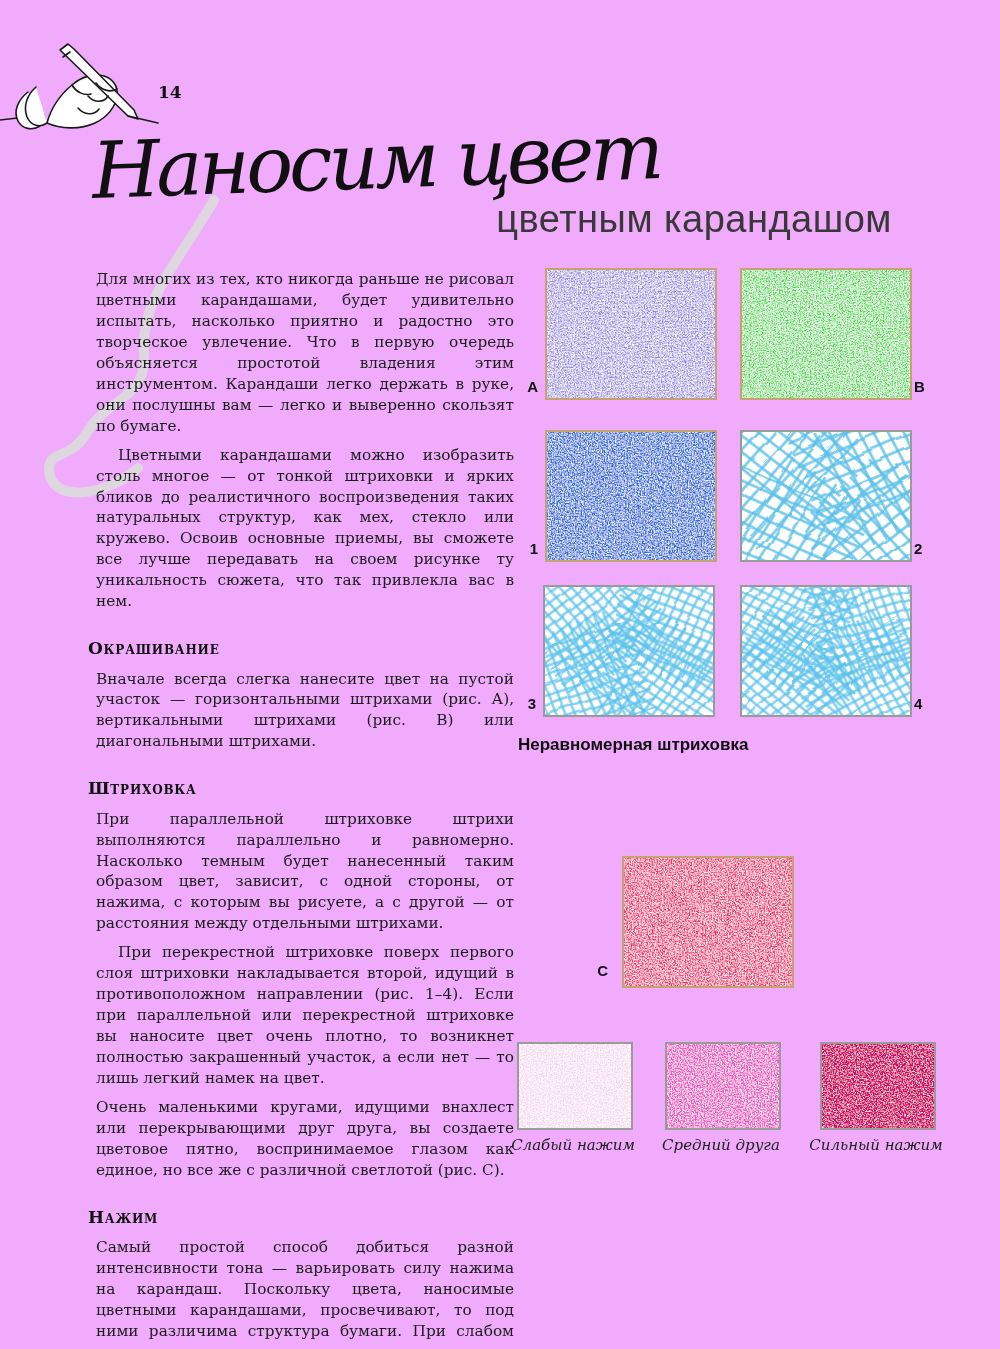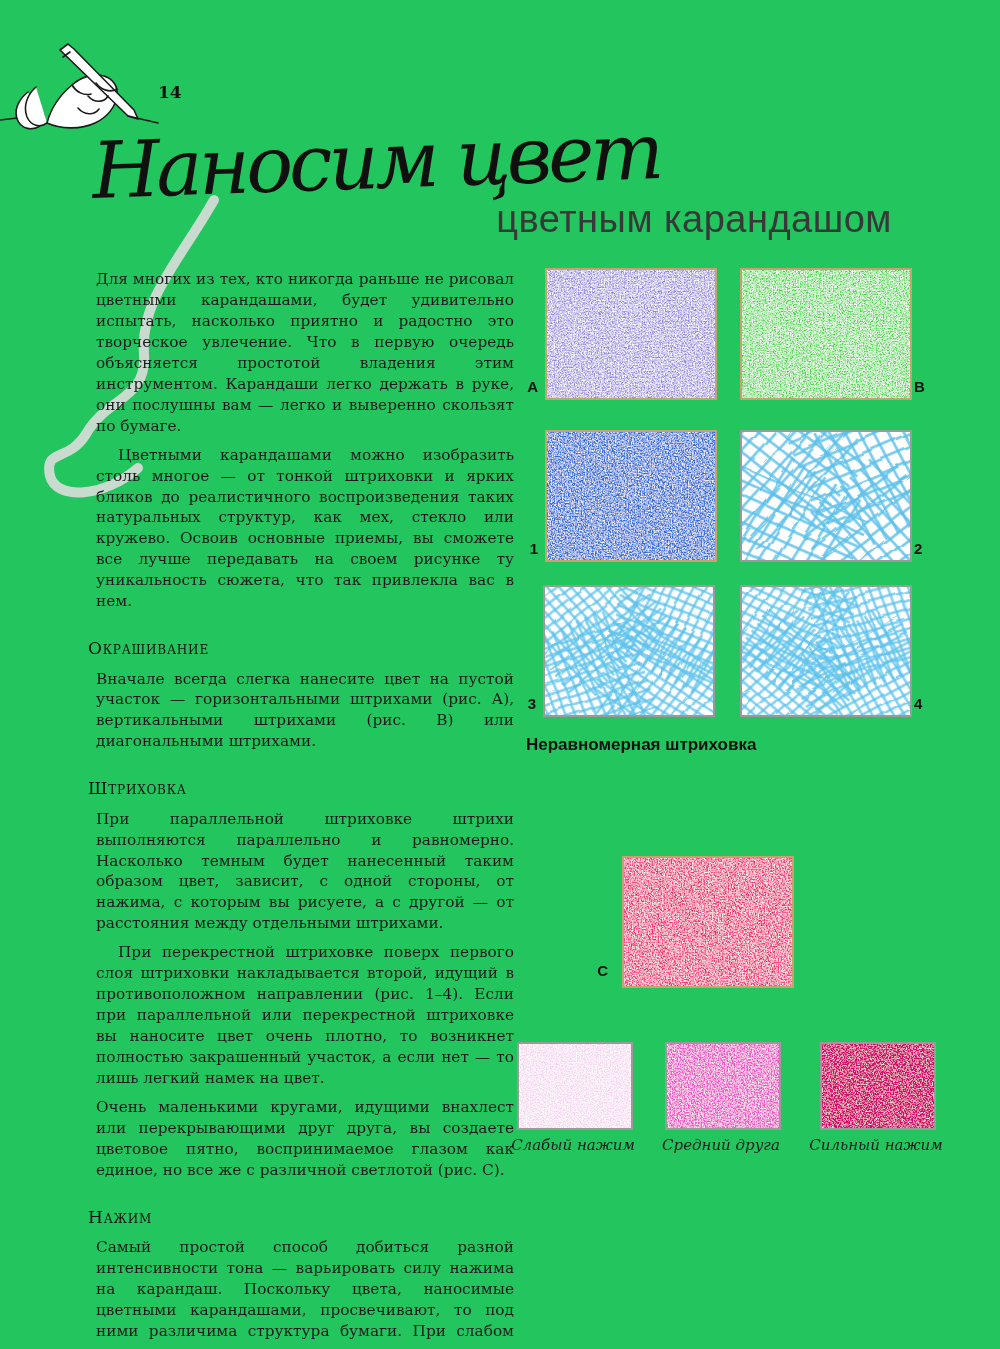--- a/index.html
+++ b/index.html
@@ -1,19 +1,19 @@
 <!DOCTYPE html>
 <html lang="ru"><head>
 <meta charset="utf-8">
 <style>
   * { margin:0; padding:0; box-sizing:border-box; }
   body { background:#888; font-family:"Liberation Sans", sans-serif; }
   .page {
     position:relative; width:1000px; height:1349px; margin:0 auto;
-    background:#22c55e; overflow:hidden;
+    background:#f0abfc; overflow:hidden;
   }
 
   
   .page-number {
     position:absolute; left:158px; top:82px;
     font:bold 17px "DejaVu Serif", serif; color:#111;
   }
   .hand-illo { position:absolute; left:0; top:36px; }
   .swirl { position:absolute; left:18px; top:138px; pointer-events:none; }
   .title-script {
@@ -29,39 +29,39 @@
 
   
   .col-text {
     position:absolute; left:88px; top:261px; width:434px;
     font-family:"DejaVu Serif", serif; font-size:15.3px; line-height:1.37;
     color:#1c1c1c; text-align:justify;
   }
   .col-text p { margin:8px; }
   .col-text p.indent { text-indent:22px; }
   .sec-heading {
-    font-family:"DejaVu Serif", serif; font-weight:normal; font-size:17px;
+    font-family:"DejaVu Serif", serif; font-weight:bold; font-size:17px;
     font-variant:small-caps; letter-spacing:0.8px; color:#111;
     margin-top:25px; margin-bottom:3px;
   }
 
   
   .swatch {
     position:absolute; line-height:0; background:#fff;
   }
   .b-tan  { border:2px solid #c6a36e; }
   .b-gray { border:2px solid #9a9a9a; }
   .fig-label {
     position:absolute; width:34px;
     font:bold 15px "Liberation Sans", sans-serif; color:#111;
   }
   .lab-l { text-align:right; }
   .lab-r { text-align:left; }
 
-  .caption-block { position:absolute; left:518px; top:735px; width:418px;margin-left:8px; }
+  .caption-block { position:absolute; left:518px; top:735px; width:418px; }
   .caption-head {
     font:bold 17px "Liberation Sans", sans-serif; color:#101010; margin-bottom:4px;
   }
   .caption-body {
     font:13.5px/1.38 "Liberation Sans", sans-serif; color:#555; text-align:left;
   }
 
   .pressure-label {
     position:absolute; width:150px; text-align:center;
     font:italic 15px "DejaVu Serif", serif; color:#1d1d1d;

